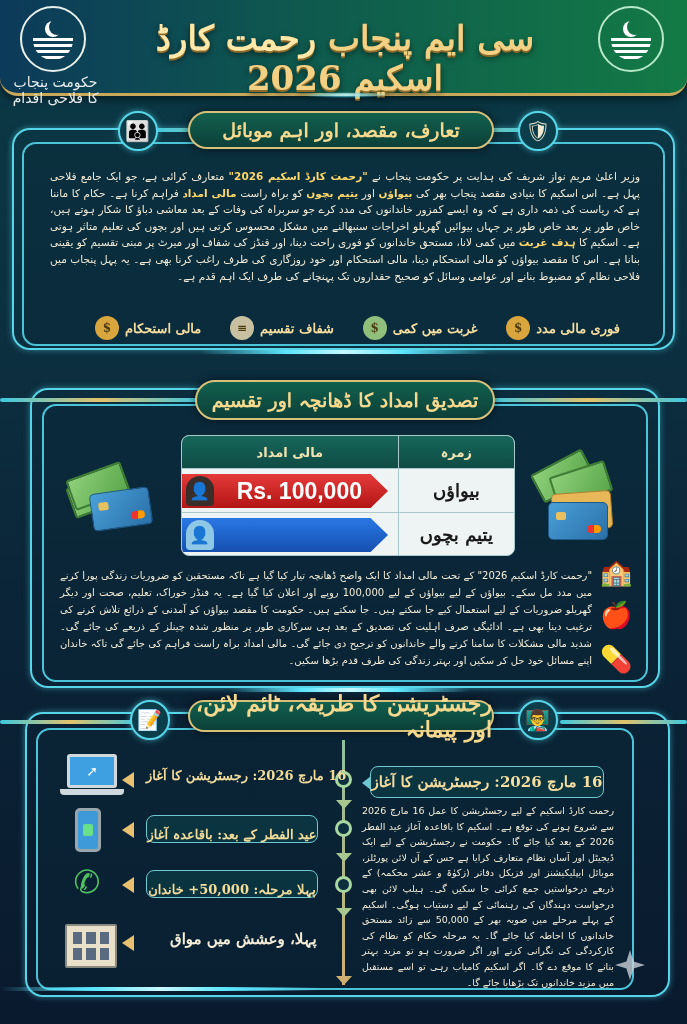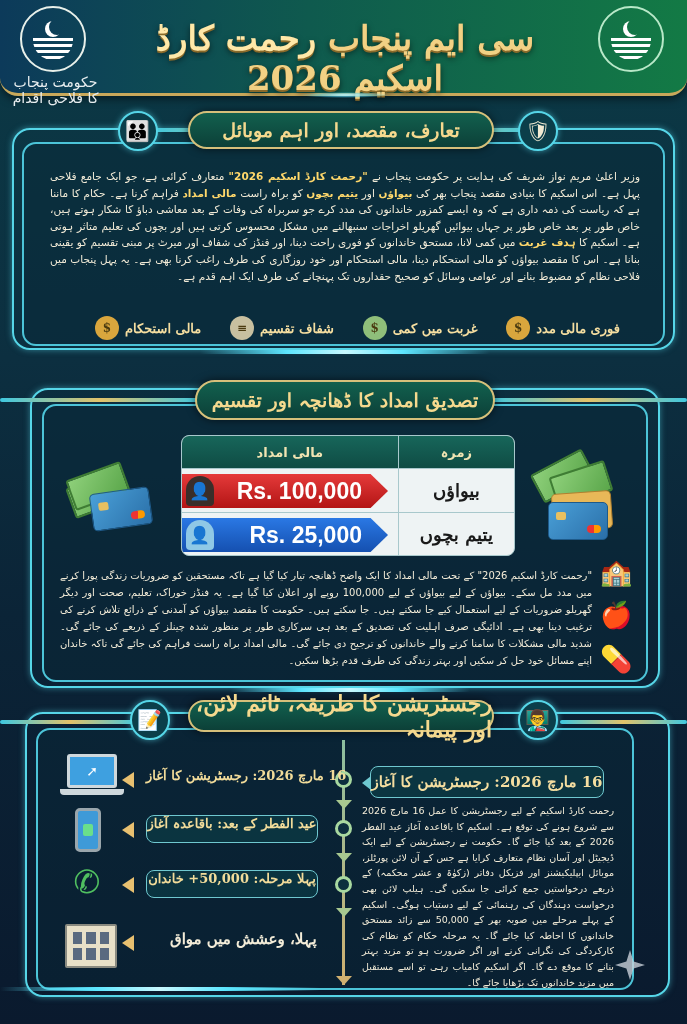--- a/index.html
+++ b/index.html
@@ -50,21 +50,21 @@
 .card .chip{position:absolute;left:7px;top:9px;width:10px;height:8px;background:#e8c060;border-radius:2px}
 .card .mc{position:absolute;right:6px;bottom:6px;width:14px;height:8px;background:linear-gradient(90deg,#e33 50%,#f90 50%);border-radius:4px}
 
 .side-icon{position:absolute;width:34px;height:34px;display:flex;align-items:center;justify-content:center;font-size:26px}
 
 .tl-line{position:absolute;left:342px;top:740px;width:3px;height:245px;background:linear-gradient(180deg,#8cbfa0,#d0b070)}
 .tl-node{position:absolute;left:335px;width:17px;height:17px;border-radius:50%;border:3px solid #a8d8a0;background:#0c2e3e}
 .tl-arrow{position:absolute;left:336px;width:0;height:0;border-left:8px solid transparent;border-right:8px solid transparent;border-top:9px solid #a8c890}
 .tri{position:absolute;left:122px;width:0;height:0;border-top:8px solid transparent;border-bottom:8px solid transparent;border-right:12px solid #e8c070}
 .tl-label{position:absolute;font-family:"DejaVu Serif",serif;font-weight:bold;font-size:13px;color:#f2dc9a;direction:rtl;white-space:nowrap}
-.bubble{position:absolute;height:28px;border:1.5px solid #6fc8d0;border-radius:8px;background:rgba(12,60,70,.7);display:flex;align-items:flex-start;justify-content:center;padding:0 10px}
+.bubble{position:absolute;height:28px;border:1.5px solid #6fc8d0;border-radius:8px;background:rgba(12,60,70,.7);display:flex;align-items:flex-end;justify-content:center;padding:0 10px}
 .dev{position:absolute;display:flex;align-items:center;justify-content:center}
 .laptop-screen{width:50px;height:34px;background:#3ea0e0;border:3px solid #cfd8dc;border-radius:3px;display:flex;align-items:center;justify-content:center;color:#fff;font-size:14px}
 .laptop-base{width:64px;height:6px;background:#cfd8dc;border-radius:0 0 4px 4px;margin-top:1px}
 .phone{width:26px;height:44px;border:3px solid #9aa6ac;border-radius:5px;background:#3e9ad8;display:flex;align-items:center;justify-content:center}
 .phone span{width:10px;height:12px;background:#6adf8a;border-radius:2px}
 .callicon{width:44px;height:44px;font-size:32px;color:#50c060;display:flex;align-items:center;justify-content:center}
 .building{width:52px;height:44px;background:#e8e0c8;border:2px solid #8a8a80;display:grid;grid-template-columns:repeat(3,1fr);gap:4px;padding:6px;border-radius:2px}
 .building i{background:#5a6a80;display:block}
 
 .reg-head{position:absolute;left:370px;top:766px;width:234px;height:32px;border:1.5px solid #6fc8d0;border-radius:8px;background:rgba(12,60,70,.75);display:flex;align-items:center;justify-content:center;font-family:"DejaVu Serif",serif;font-weight:bold;font-size:15px;color:#f5dea0;direction:rtl}
@@ -161,21 +161,20 @@
           <span class="person w">👤</span>
           <span>Rs. 100,000</span>
         </div>
     </div>
     <div class="tcell-cat">بیواؤں</div>
   </div>
   <div class="trow">
     <div class="tcell-amt">
       <div class="ribbon blue">
           <span class="person b">👤</span>
-          <span>Rs. 25,000</span>
         </div>
     </div>
     <div class="tcell-cat">یتیم بچوں</div>
   </div>
 </div>
 
 <div class="para" style="left:60px;top:567px;width:532px;font-size:10px;line-height:17px">"رحمت کارڈ اسکیم 2026" کے تحت مالی امداد کا ایک واضح ڈھانچہ تیار کیا گیا ہے تاکہ مستحقین کو ضروریات زندگی پورا کرنے میں مدد مل سکے۔ بیواؤں کے لیے بیواؤں کے لیے 100,000 روپے اور اعلان کیا گیا ہے۔ یہ فنڈز خوراک، تعلیم، صحت اور دیگر گھریلو ضروریات کے لیے استعمال کیے جا سکتے ہیں۔ جا سکتے ہیں۔ حکومت کا مقصد بیواؤں کو آمدنی کے ذرائع تلاش کرنے کی ترغیب دینا بھی ہے۔ ادائیگی صرف اہلیت کی تصدیق کے بعد ہی سرکاری طور پر منظور شدہ چینلز کے ذریعے کی جائے گی۔ شدید مالی مشکلات کا سامنا کرنے والے خاندانوں کو ترجیح دی جائے گی۔ مالی امداد براہ راست فراہم کی جائے گی تاکہ خاندان اپنے مسائل خود حل کر سکیں اور بہتر زندگی کی طرف قدم بڑھا سکیں۔</div>
 <div class="side-icon" style="left:600px;top:555px">🏫</div>
 <div class="side-icon" style="left:600px;top:598px">🍎</div>
 <div class="side-icon" style="left:600px;top:642px">💊</div>

